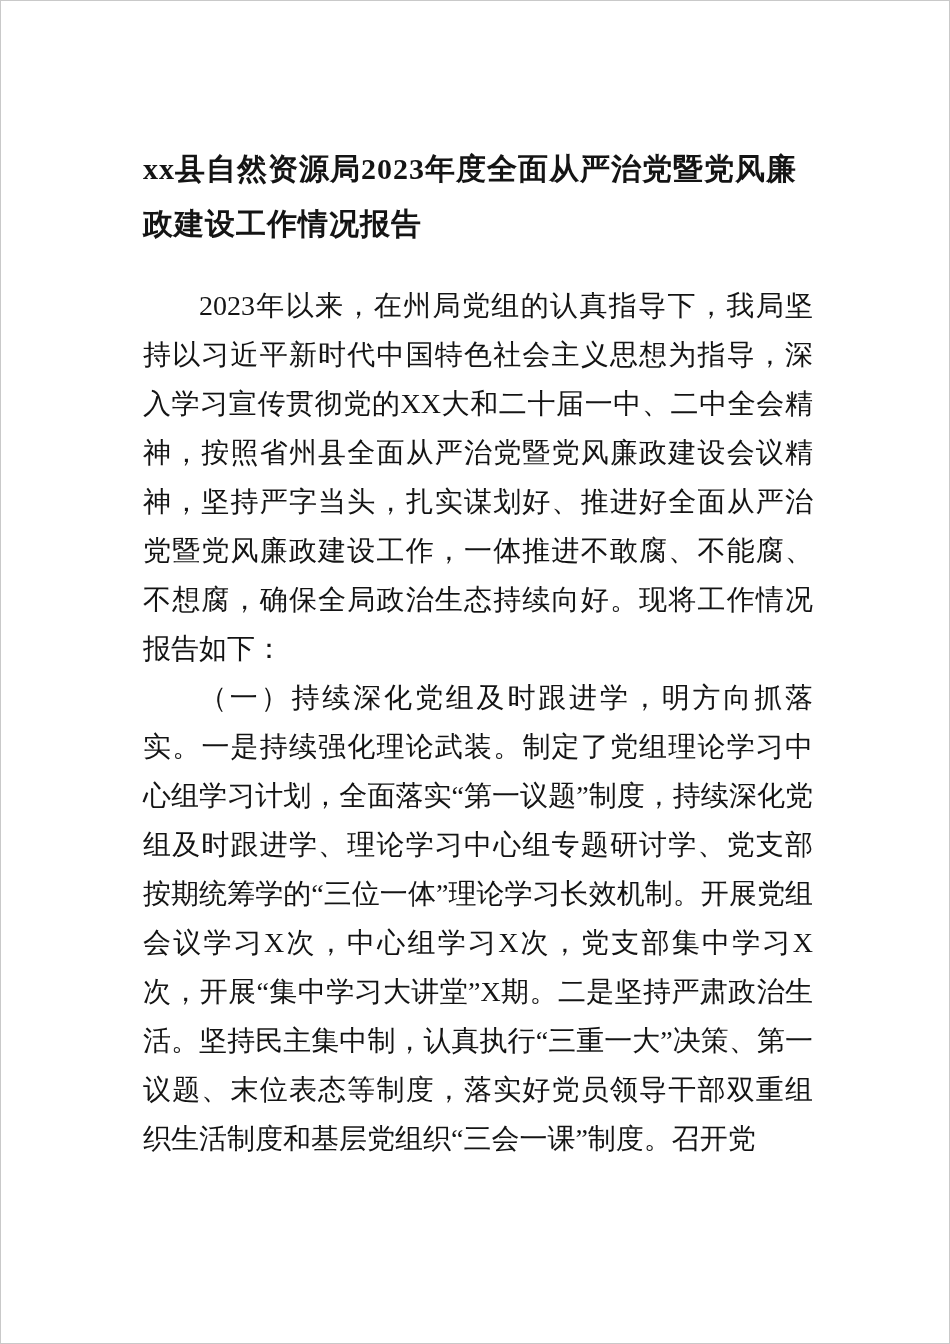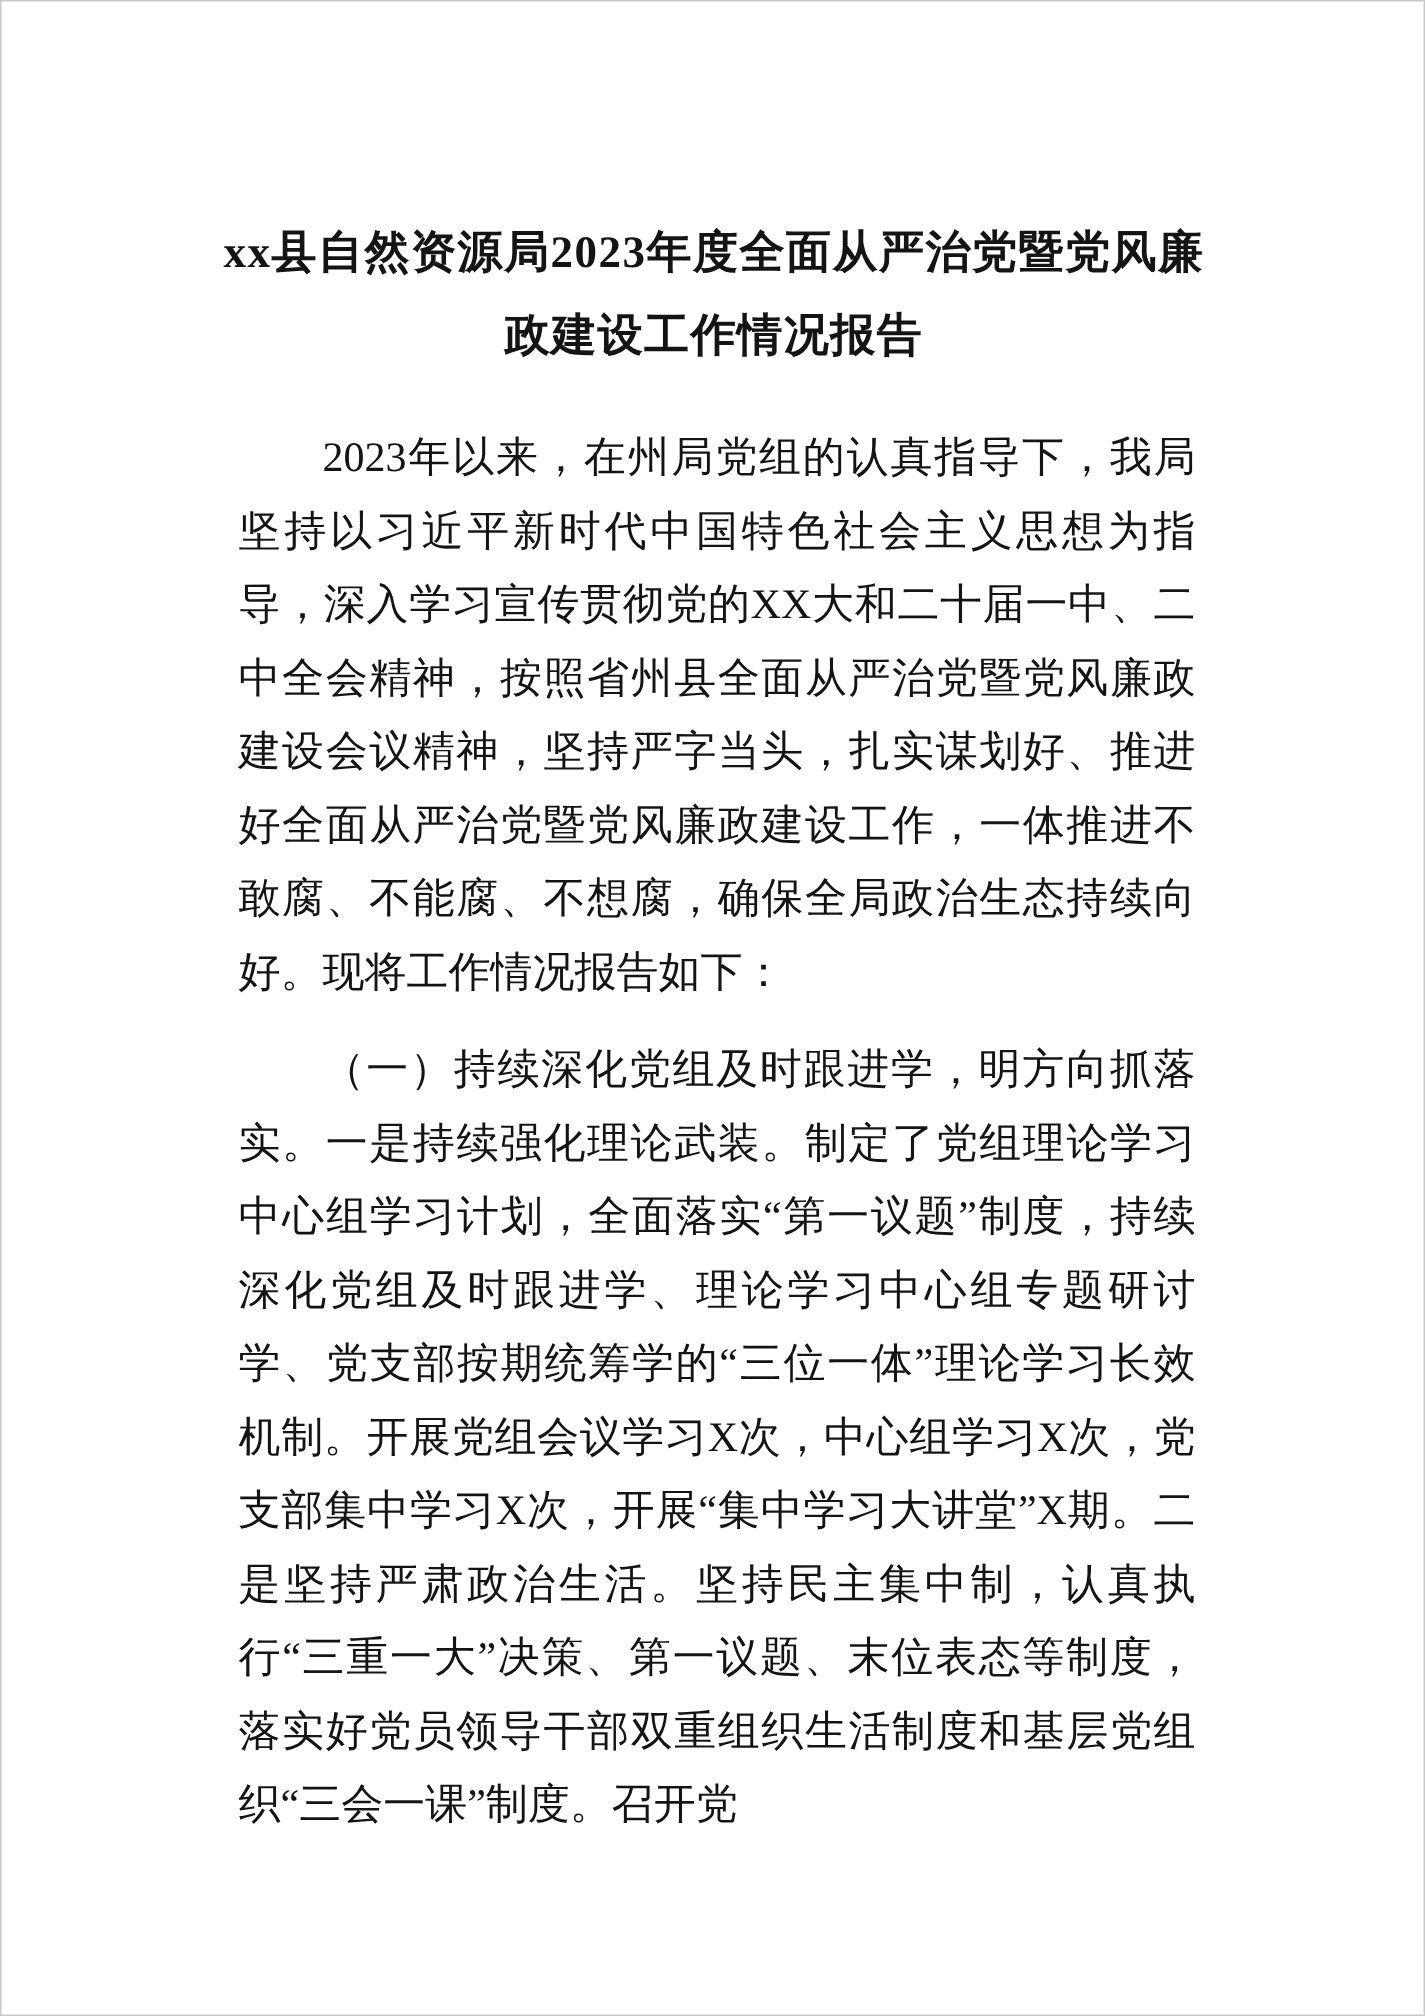--- a/index.html
+++ b/index.html
@@ -18,32 +18,31 @@
     height: 1344px;
     background: #ffffff;
     border: 1px solid #c9c9c9;
     padding: 140px 136px 0 142px;
     overflow: hidden;
     color: #141414;
   }
   .doc-title {
     font-size: 30px;
     font-weight: bold;
-    text-align: center;
     line-height: 55px;
     margin: 0 4px 30px 0;
     letter-spacing: 1px;
   }
   .para {
     font-size: 28px;
     line-height: 49px;
     text-align: justify;
     text-justify: inter-ideograph;
     text-indent: 2em;
-    margin: 16px;
+    margin: 0;
   }
   .heading {
     margin: 40px 0 16px 0;
   }
   .seg-bold {
     font-weight: normal;
   }
 </style>
 </head>
 <body>

